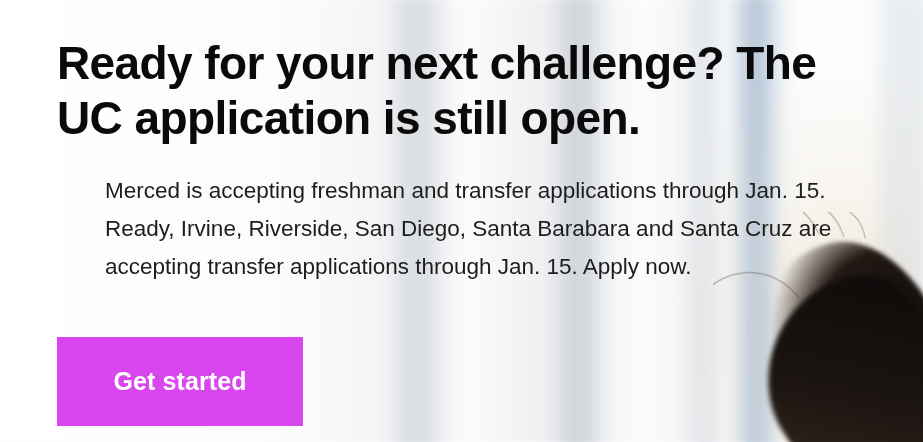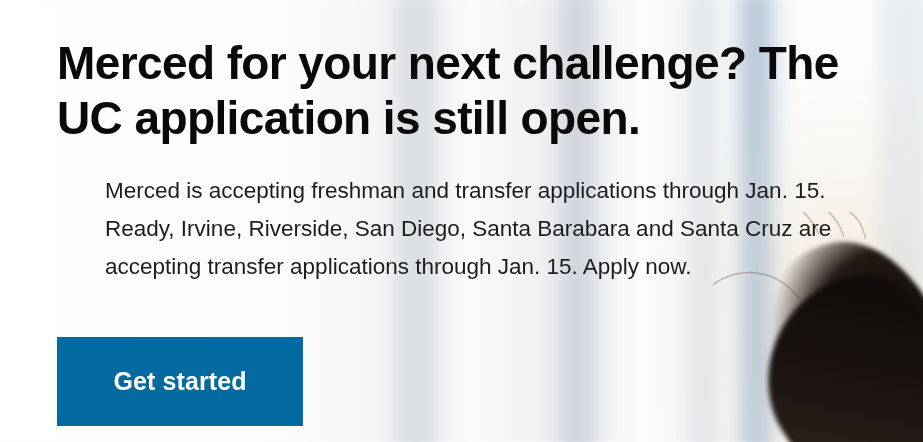--- a/index.html
+++ b/index.html
@@ -186,26 +186,26 @@
     <div id="hair"></div>
     <div id="hair2"></div>
     <div class="strand s1"></div>
     <div class="strand s2"></div>
     <div class="strand s3"></div>
     <div class="strand s4"></div>
   </div>
 
   <div id="content">
 
-    <h1 id="headline" style="color: rgb(10, 10, 10);">Merced for your next challenge? The UC application is still open.</h1>
+    <h1 id="headline" style="color: rgb(10, 10, 10);">Ready for your next challenge? The UC application is still open.</h1>
 
     <div id="body-copy" style="color: rgb(29, 29, 29); margin-left: 48px;">
       <span class="bline">Merced is accepting freshman and transfer applications through Jan. 15.</span>
       <span class="bline">Ready, Irvine, Riverside, San Diego, Santa Barabara and Santa Cruz are</span>
       <span class="bline">accepting transfer applications through Jan. 15. Apply now.</span>
     </div>
 
-    <button id="cta" style="background: #0369a1;">
+    <button id="cta" style="background: #d946ef;">
       <span id="cta-label" style="color: rgb(255, 255, 255);">Get started</span>
     </button>
 
   </div>
 </div>
 
 </body></html>

